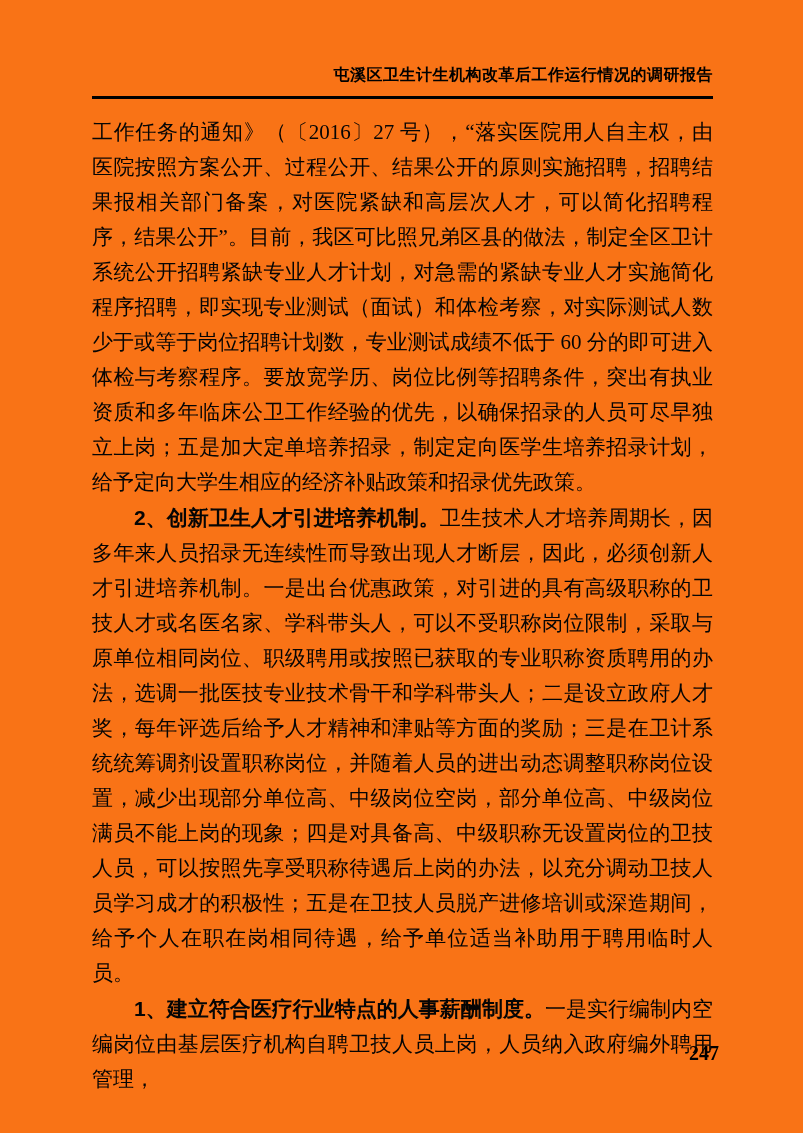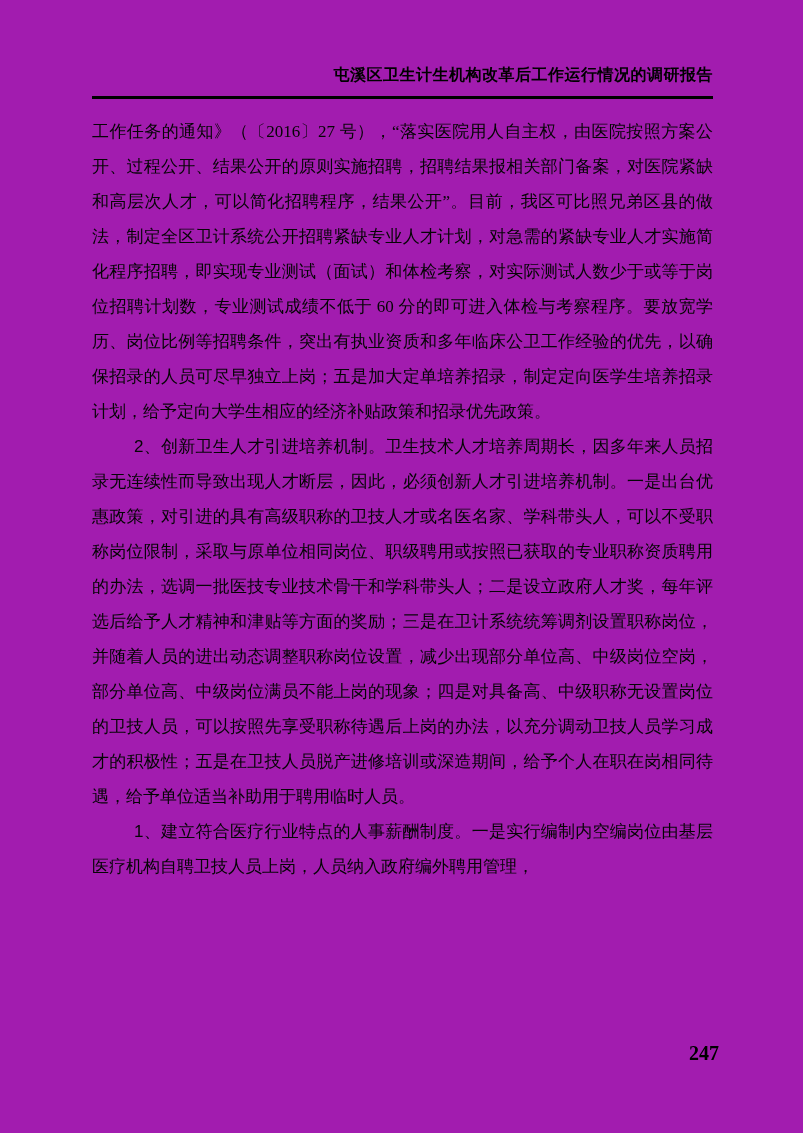--- a/index.html
+++ b/index.html
@@ -4,21 +4,21 @@
 <style>
   html, body {
     margin: 0;
     padding: 0;
     background: #ffffff;
   }
   .page {
     position: relative;
     width: 803px;
     height: 1133px;
-    background: #a21caf;
+    background: #f97316;
     color: #0a0a0a;
     font-family: "Liberation Serif", "DejaVu Serif", serif;
     overflow: hidden;
   }
   .header-title {
     position: absolute;
     top: 65px;
     left: 92px;
     width: 621px;
     text-align: right;
@@ -35,35 +35,35 @@
     left: 92px;
     width: 621px;
     height: 3px;
     background: #000;
   }
   .content {
     position: absolute;
     top: 114px;
     left: 92px;
     width: 621px;
-    font-size: 17px;
+    font-size: 21px;
     line-height: 35px;
     text-align: justify;
     color: #050505;
   }
   .para {
     margin: 0;
     padding: 0;
   }
   .para.indent {
     text-indent: 42px;
   }
   .para-lead {
     font-family: "Liberation Sans", "DejaVu Sans", sans-serif;
-    font-weight: normal;
+    font-weight: bold;
   }
   .page-number {
     position: absolute;
     top: 1042px;
     right: 84px;
     font-family: "Liberation Serif", "DejaVu Serif", serif;
     font-weight: bold;
     font-size: 20px;
     color: #000;
   }

